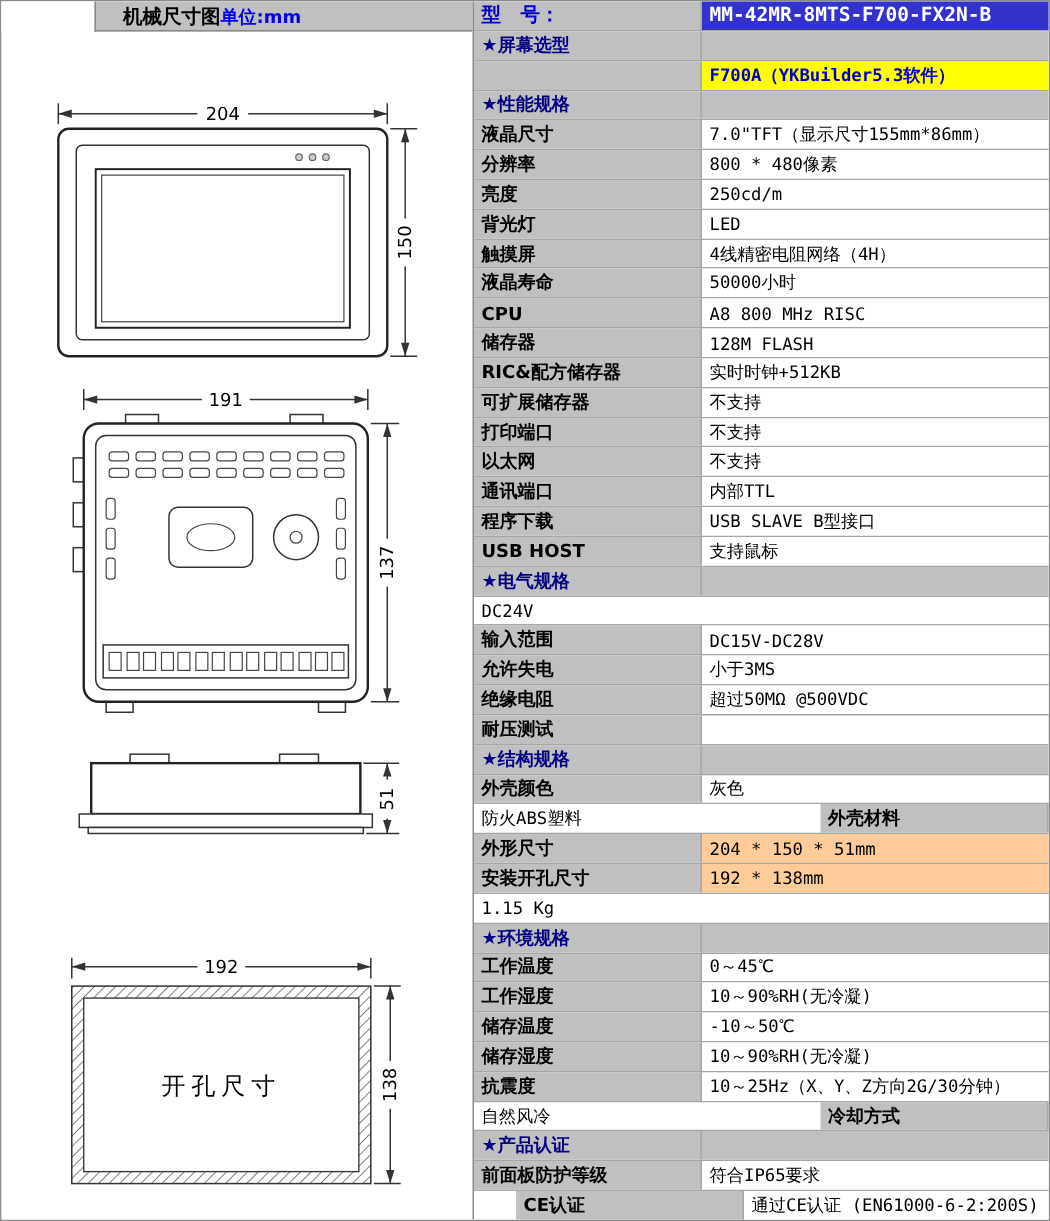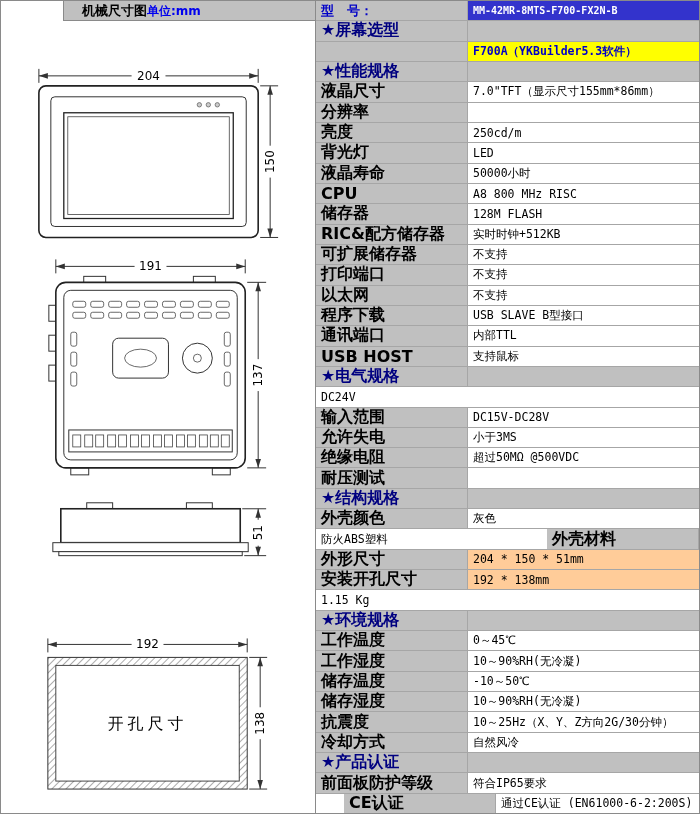--- a/index.html
+++ b/index.html
@@ -49,40 +49,40 @@
     border-bottom:1px solid var(--c-grid-line,#A6A6A6);
   }
   .row:last-child { border-bottom:none;padding-left:28px; }
   .cell {
     display:flex; align-items:center; padding-left:5px;
     white-space:nowrap; overflow:hidden;
   }
   .label-cell {
     width:152px; flex:0 0 152px;
     background:var(--c-header-gray,#C0C0C0);
-    font-weight:bold; color:#000; font-size:16px;
+    font-weight:bold; color:#000; font-size:12px;
     border-right:1px solid var(--c-grid-line,#A6A6A6);
   }
   .value-cell {
     flex:1; background:#fff; color:#000;
     font-family:"DejaVu Sans Mono","Liberation Mono",monospace;
     font-size:11.5px;
   }
   .row.section .label-cell { color:var(--c-section-text,#000080); }
   .row.section .value-cell { background:var(--c-header-gray,#C0C0C0); }
   .row.v-yellow .value-cell {
     background:var(--c-highlight-yellow,#FFFF00);
     color:var(--c-model-label-text,#0000C8); font-weight:bold;
   }
   .row.v-orange .value-cell { background:var(--c-highlight-orange,#FFCC99); }
   .model-row .label-cell { color:var(--c-model-label-text,#0000C8); font-size:13px; }
   .model-row .value-cell {
     background:var(--c-model-value-bg,#3333CC);
     color:var(--c-model-value-text,#FFFFFF);
-    font-weight:bold; font-size:10px;
+    font-weight:bold; font-size:13px;
   }
 </style>
 </head>
 <body>
 
 <div class="page">
 
   <div class="left-panel">
     <div class="left-header">
       <div class="left-header-spacer"></div>
@@ -270,30 +270,35 @@
       <div class="row section">
         <div class="cell label-cell">★性能规格</div>
         <div class="cell value-cell"></div>
       </div>
       <div class="row">
         <div class="cell label-cell">液晶尺寸</div>
         <div class="cell value-cell">7.0"TFT（显示尺寸155mm*86mm）</div>
       </div>
       <div class="row">
         <div class="cell label-cell">分辨率</div>
+        <div class="cell value-cell">800 * 480像素</div>
       </div>
       <div class="row">
         <div class="cell label-cell">亮度</div>
         <div class="cell value-cell">250cd/m</div>
       </div>
       <div class="row">
         <div class="cell label-cell">背光灯</div>
         <div class="cell value-cell">LED</div>
       </div>
       <div class="row">
+        <div class="cell label-cell">触摸屏</div>
+        <div class="cell value-cell">4线精密电阻网络（4H）</div>
+      </div>
+      <div class="row">
         <div class="cell label-cell">液晶寿命</div>
         <div class="cell value-cell">50000小时</div>
       </div>
       <div class="row">
         <div class="cell label-cell">CPU</div>
         <div class="cell value-cell">A8 800 MHz RISC</div>
       </div>
       <div class="row">
         <div class="cell label-cell">储存器</div>
         <div class="cell value-cell">128M FLASH</div>
@@ -308,26 +313,26 @@
       </div>
       <div class="row">
         <div class="cell label-cell">打印端口</div>
         <div class="cell value-cell">不支持</div>
       </div>
       <div class="row">
         <div class="cell label-cell">以太网</div>
         <div class="cell value-cell">不支持</div>
       </div>
       <div class="row">
+        <div class="cell label-cell">通讯端口</div>
+        <div class="cell value-cell">内部TTL</div>
+      </div>
+      <div class="row">
         <div class="cell label-cell">程序下载</div>
         <div class="cell value-cell">USB SLAVE B型接口</div>
-      </div>
-      <div class="row">
-        <div class="cell label-cell">通讯端口</div>
-        <div class="cell value-cell">内部TTL</div>
       </div>
       <div class="row">
         <div class="cell label-cell">USB HOST</div>
         <div class="cell value-cell">支持鼠标</div>
       </div>
       <div class="row section">
         <div class="cell label-cell">★电气规格</div>
         <div class="cell value-cell"></div>
       </div>
       <div class="row">
@@ -389,22 +394,22 @@
       </div>
       <div class="row">
         <div class="cell label-cell">储存湿度</div>
         <div class="cell value-cell">10～90%RH(无冷凝)</div>
       </div>
       <div class="row">
         <div class="cell label-cell">抗震度</div>
         <div class="cell value-cell">10～25Hz（X、Y、Z方向2G/30分钟）</div>
       </div>
       <div class="row">
+        <div class="cell value-cell">自然风冷</div>
         <div class="cell label-cell">冷却方式</div>
-        <div class="cell value-cell">自然风冷</div>
       </div>
       <div class="row section">
         <div class="cell label-cell">★产品认证</div>
         <div class="cell value-cell"></div>
       </div>
       <div class="row">
         <div class="cell label-cell">前面板防护等级</div>
         <div class="cell value-cell">符合IP65要求</div>
       </div>
       <div class="row">

